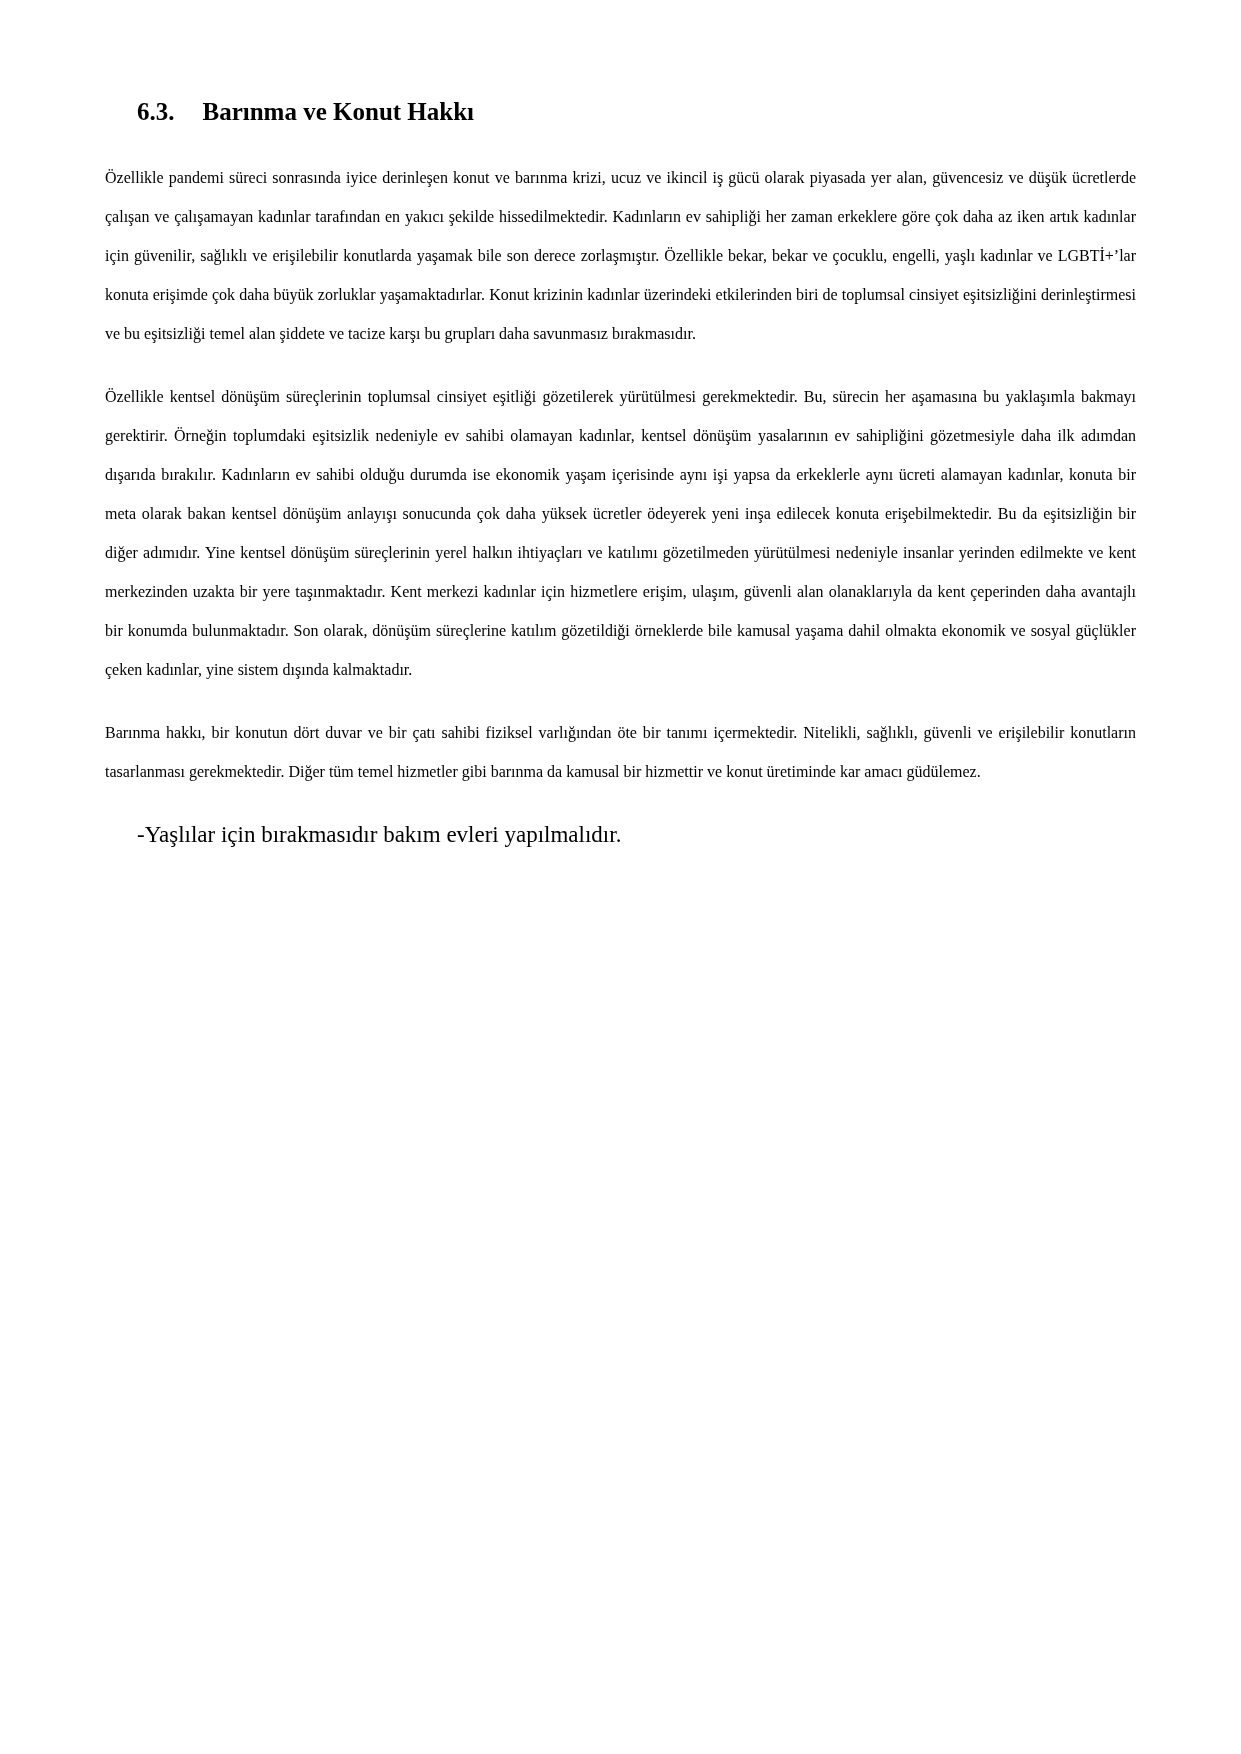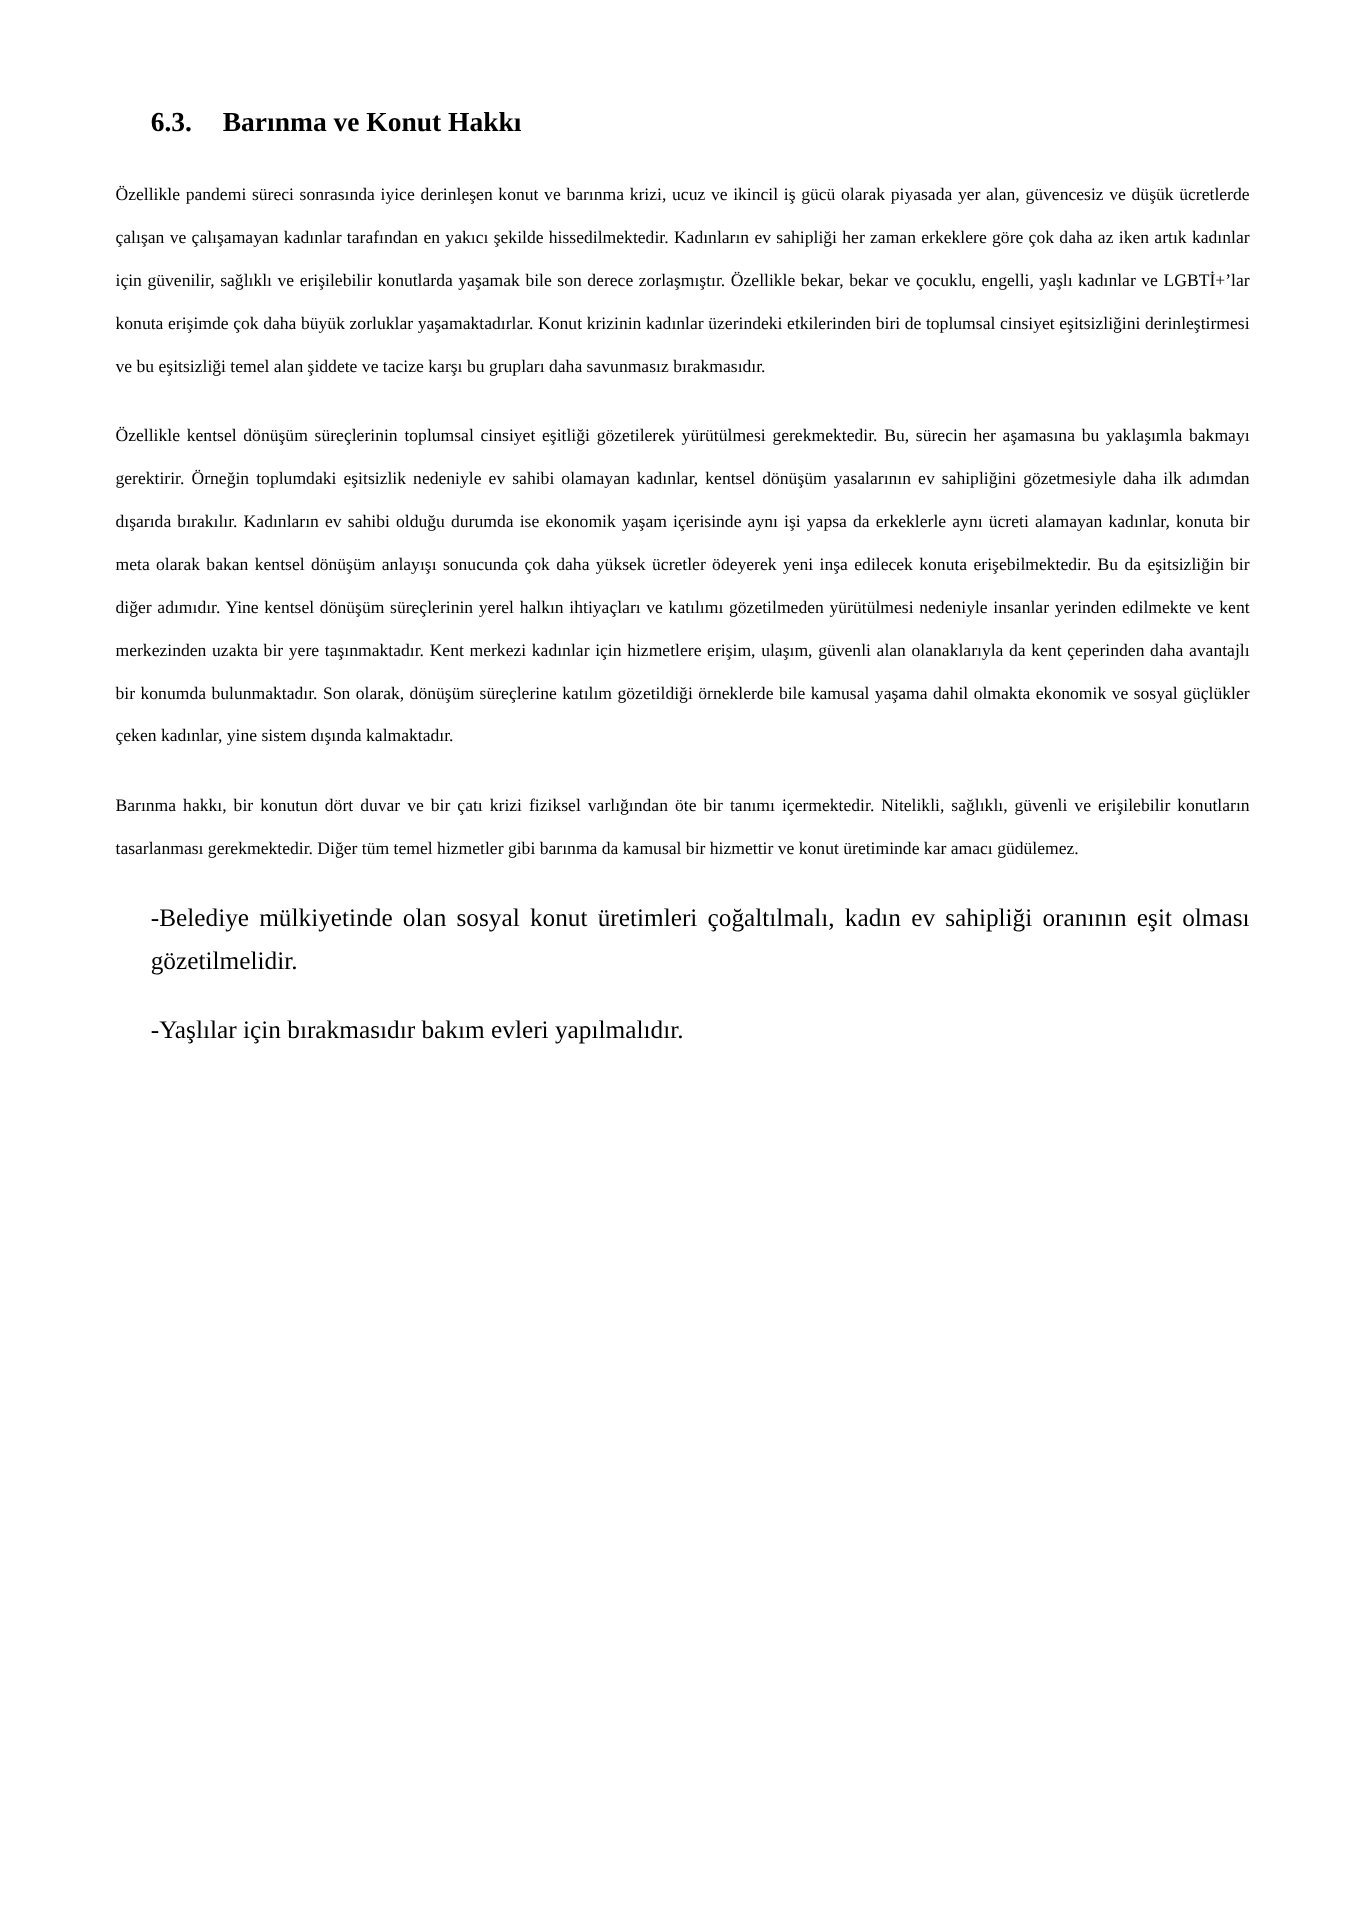--- a/index.html
+++ b/index.html
@@ -56,20 +56,19 @@
 <div class="page">
 
   <h2 class="heading">
     <span class="heading-number">6.3.</span><span class="heading-title">Barınma ve Konut Hakkı</span>
   </h2>
 
   <p class="para">Özellikle pandemi süreci sonrasında iyice derinleşen konut ve barınma krizi, ucuz ve ikincil iş gücü olarak piyasada yer alan, güvencesiz ve düşük ücretlerde çalışan ve çalışamayan kadınlar tarafından en yakıcı şekilde hissedilmektedir. Kadınların ev sahipliği her zaman erkeklere göre çok daha az iken artık kadınlar için güvenilir, sağlıklı ve erişilebilir konutlarda yaşamak bile son derece zorlaşmıştır. Özellikle bekar, bekar ve çocuklu, engelli, yaşlı kadınlar ve LGBTİ+’lar konuta erişimde çok daha büyük zorluklar yaşamaktadırlar. Konut krizinin kadınlar üzerindeki etkilerinden biri de toplumsal cinsiyet eşitsizliğini derinleştirmesi ve bu eşitsizliği temel alan şiddete ve tacize karşı bu grupları daha savunmasız bırakmasıdır.</p>
 
   <p class="para">Özellikle kentsel dönüşüm süreçlerinin toplumsal cinsiyet eşitliği gözetilerek yürütülmesi gerekmektedir. Bu, sürecin her aşamasına bu yaklaşımla bakmayı gerektirir. Örneğin toplumdaki eşitsizlik nedeniyle ev sahibi olamayan kadınlar, kentsel dönüşüm yasalarının ev sahipliğini gözetmesiyle daha ilk adımdan dışarıda bırakılır. Kadınların ev sahibi olduğu durumda ise ekonomik yaşam içerisinde aynı işi yapsa da erkeklerle aynı ücreti alamayan kadınlar, konuta bir meta olarak bakan kentsel dönüşüm anlayışı sonucunda çok daha yüksek ücretler ödeyerek yeni inşa edilecek konuta erişebilmektedir. Bu da eşitsizliğin bir diğer adımıdır. Yine kentsel dönüşüm süreçlerinin yerel halkın ihtiyaçları ve katılımı gözetilmeden yürütülmesi nedeniyle insanlar yerinden edilmekte ve kent merkezinden uzakta bir yere taşınmaktadır. Kent merkezi kadınlar için hizmetlere erişim, ulaşım, güvenli alan olanaklarıyla da kent çeperinden daha avantajlı bir konumda bulunmaktadır. Son olarak, dönüşüm süreçlerine katılım gözetildiği örneklerde bile kamusal yaşama dahil olmakta ekonomik ve sosyal güçlükler çeken kadınlar, yine sistem dışında kalmaktadır.</p>
 
-  <p class="para">Barınma hakkı, bir konutun dört duvar ve bir çatı krizi fiziksel varlığından öte bir tanımı içermektedir. Nitelikli, sağlıklı, güvenli ve erişilebilir konutların tasarlanması gerekmektedir. Diğer tüm temel hizmetler gibi barınma da kamusal bir hizmettir ve konut üretiminde kar amacı güdülemez.</p>
+  <p class="para">Barınma hakkı, bir konutun dört duvar ve bir çatı sahibi fiziksel varlığından öte bir tanımı içermektedir. Nitelikli, sağlıklı, güvenli ve erişilebilir konutların tasarlanması gerekmektedir. Diğer tüm temel hizmetler gibi barınma da kamusal bir hizmettir ve konut üretiminde kar amacı güdülemez.</p>
 
   <div class="list">
-    <p class="list-item">-Belediye mülkiyetinde olan sosyal konut üretimleri çoğaltılmalı, kadın ev sahipliği oranının eşit olması gözetilmelidir.</p>
     <p class="list-item">-Yaşlılar için bırakmasıdır bakım evleri yapılmalıdır.</p>
   </div>
 
 </div>
 
 </body></html>

